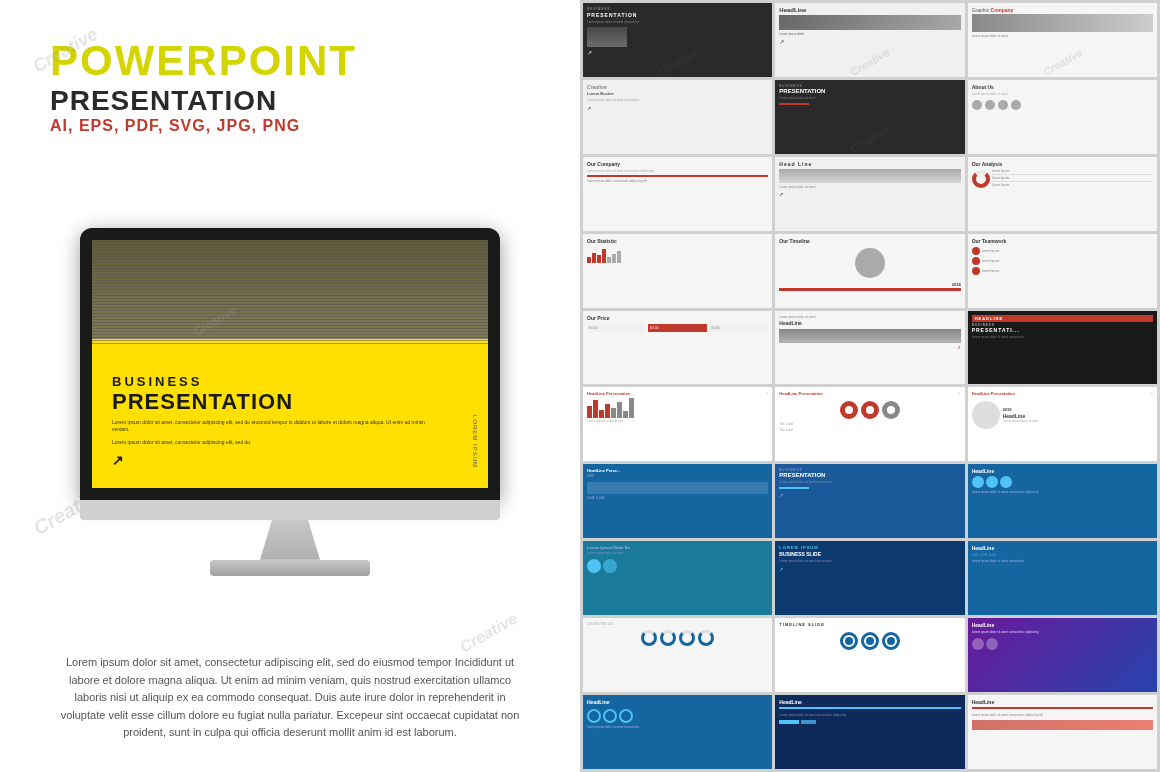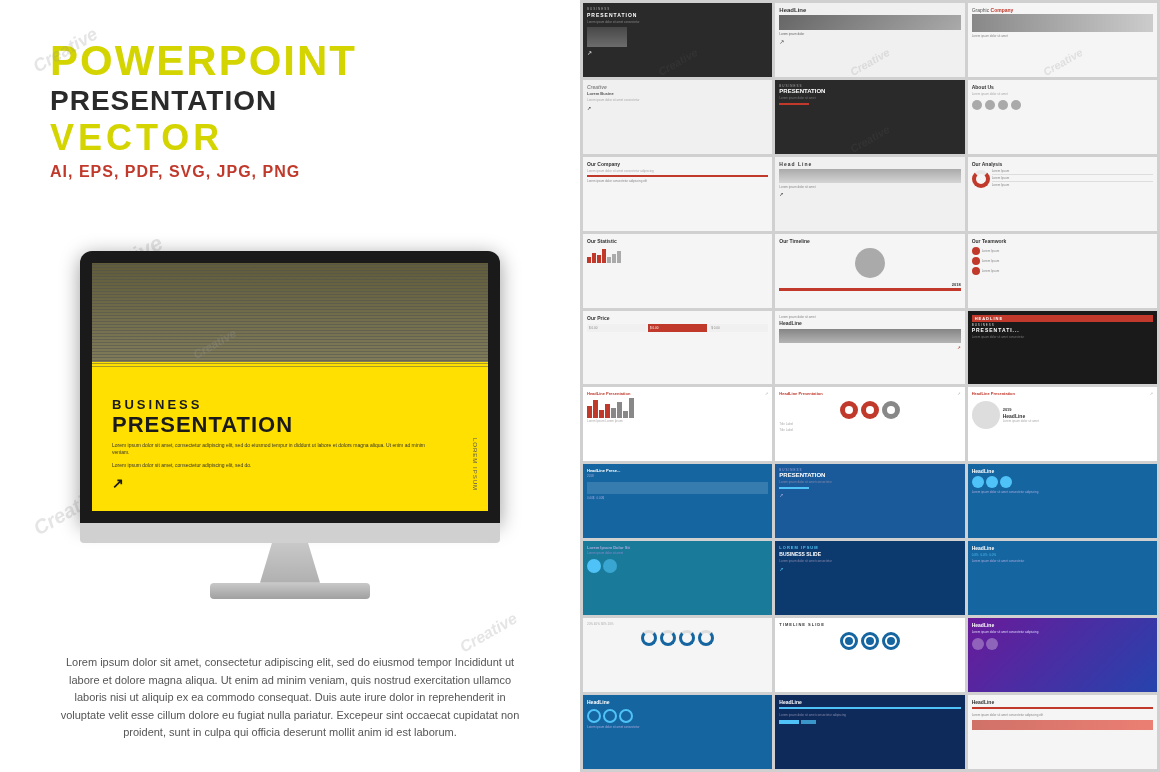--- a/index.html
+++ b/index.html
@@ -264,21 +264,20 @@
 <div class="left-panel">
 
   <span class="watermark wm1">Creative</span>
   <span class="watermark wm3" style="font-size:22px;top:250px;left:80px;">Creative</span>
   <span class="watermark wm4" style="bottom:250px;left:30px;font-size:20px;">Creative</span>
   <span class="watermark wm5" style="bottom:130px;right:60px;font-size:16px;">Creative</span>
 
   <div>
     <div class="title-powerpoint">POWERPOINT</div>
     <div class="title-presentation">PRESENTATION</div>
-    <div class="title-vector">VECTOR</div>
     <div class="title-formats">AI, EPS, PDF, SVG, JPG, PNG</div>
   </div>
 
   <div class="monitor-container">
     <div class="monitor">
       <div class="monitor-screen-outer">
         <div class="monitor-screen">
 
           <div style="position:absolute;top:0;left:0;width:100%;height:55%;background:linear-gradient(to bottom,#444,#777);opacity:0.85;"></div>
 

